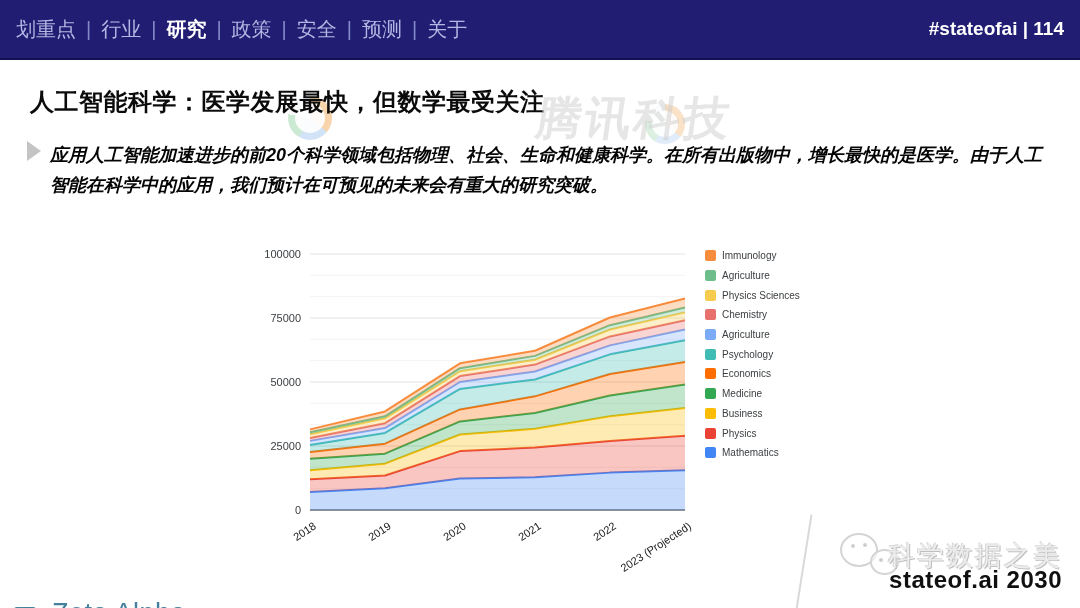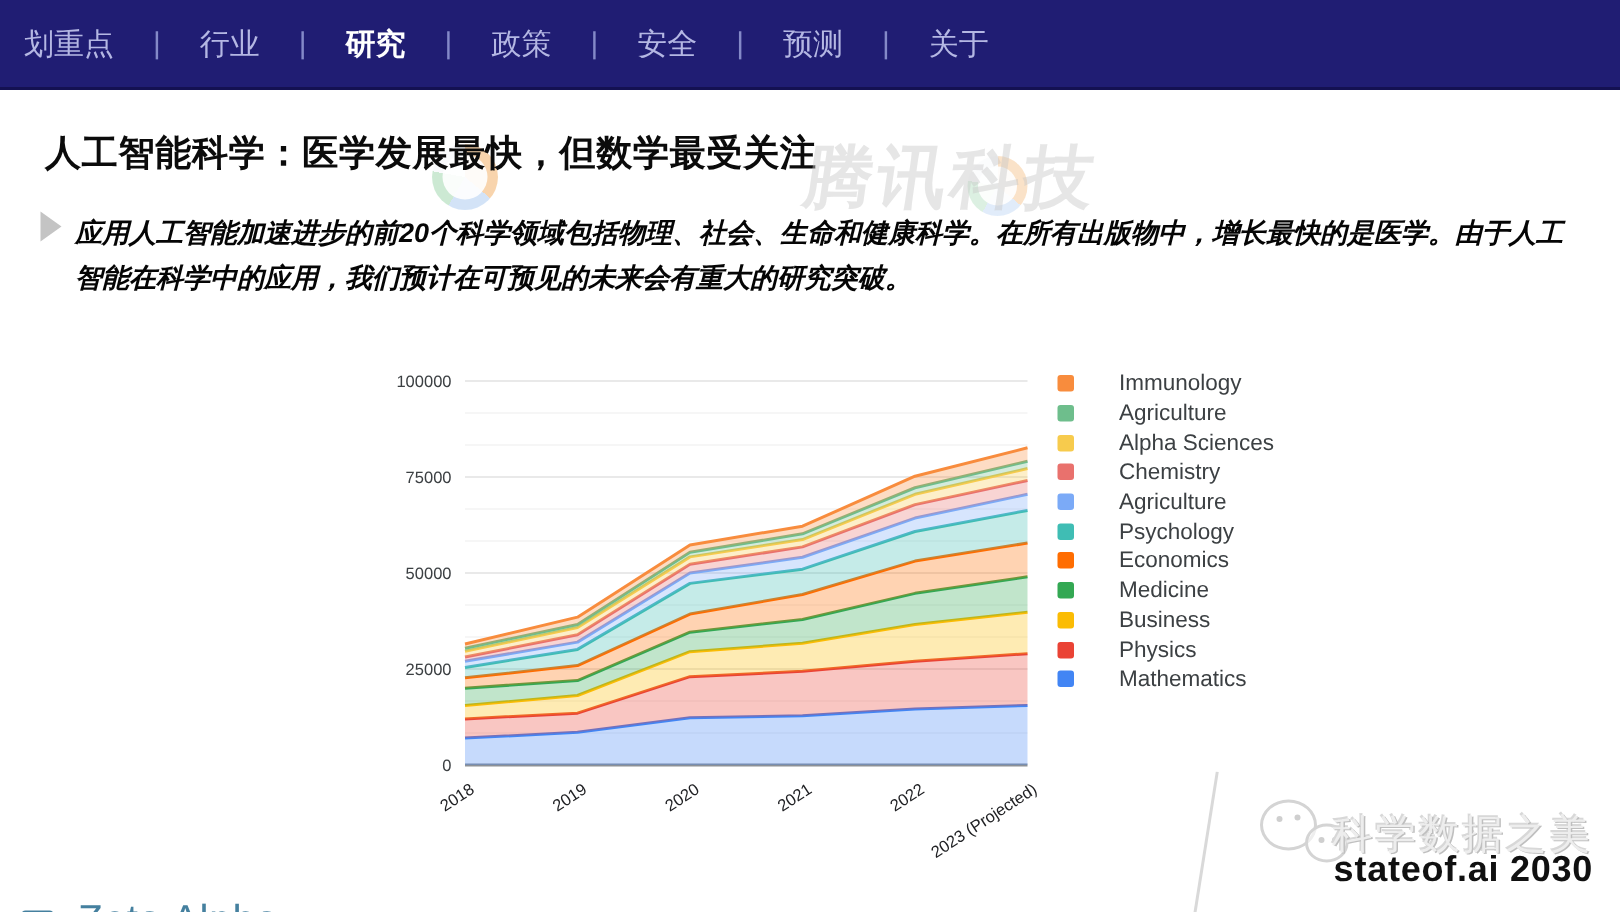--- a/index.html
+++ b/index.html
@@ -6,21 +6,21 @@
   body{
     width:1080px;height:608px;position:relative;overflow:hidden;background:#ffffff;
     font-family:"Liberation Sans","DejaVu Sans",sans-serif;
   }
   
   .topbar{
     position:absolute;left:0;top:0;width:1080px;height:60px;background:#201d73;
     border-bottom:2px solid #141152;display:flex;align-items:center;justify-content:space-between;
     box-sizing:border-box;padding:0 16px;
   }
-  .nav{display:flex;align-items:center;gap:26px;font-size:20px;color:#b4b7e3;}
+  .nav{display:flex;align-items:center;gap:10px;font-size:20px;color:#b4b7e3;}
   .nav .nav-item{cursor:pointer;color:#b4b7e3;font-weight:500;}
   .nav .nav-item.active{color:#ffffff;font-weight:700;}
   .nav .sep{color:#8489c8;font-weight:400;}
   .topbar-right{color:#ffffff;font-weight:700;font-size:19px;}
   
   .page-title{
     position:absolute;left:30px;top:86px;font-size:24px;font-weight:800;color:#0b0b0b;
     letter-spacing:0.5px;z-index:2;
   }
   .bullet-tri{
@@ -40,21 +40,21 @@
     background:conic-gradient(#f0a24b 0 130deg,#9fc3ef 130deg 210deg,#8fd0a0 210deg 280deg,#f3f6fa 280deg 360deg);
   }
   .wm-circle::after{content:"";position:absolute;inset:7px;border-radius:50%;background:rgba(255,255,255,.92);}
   .wm-circle.c1{left:288px;top:96px;width:44px;height:44px;}
   .wm-circle.c2{left:645px;top:104px;width:40px;height:40px;opacity:.3;}
   
   #chart-svg{position:absolute;left:0;top:0;width:1080px;height:608px;}
   .legend{position:absolute;left:705px;top:246px;z-index:2;}
   .legend-row{display:flex;align-items:center;height:19.7px;}
   .legend-swatch{width:11px;height:11px;border-radius:2px;margin-right:6px;flex:0 0 auto;}
-  .legend-label{font-size:15px;color:#3c4043;white-space:nowrap;margin-left:24px;}
+  .legend-label{font-size:10px;color:#3c4043;white-space:nowrap;}
   
   .zeta{position:absolute;left:14px;top:598px;display:flex;align-items:flex-end;gap:16px;color:#45809f;}
   .zeta-box{
     width:22px;height:22px;border:2px solid #45809f;border-radius:3px;box-sizing:border-box;
     font-size:12px;line-height:18px;text-align:center;font-style:italic;
   }
   .zeta-name{font-size:27px;letter-spacing:0.5px;}
   .stateofai{
     position:absolute;right:18px;top:566px;font-size:24px;font-weight:800;color:#101010;
     letter-spacing:0.5px;z-index:2;
@@ -86,20 +86,21 @@
       <span class="nav-item active">研究</span>
       <span class="sep">|</span>
       <span class="nav-item">政策</span>
       <span class="sep">|</span>
       <span class="nav-item">安全</span>
       <span class="sep">|</span>
       <span class="nav-item">预测</span>
       <span class="sep">|</span>
       <span class="nav-item">关于</span>
     </div>
+  <div class="topbar-right">#stateofai | 114</div>
 </div>
 
 <div class="wm-circle c1"></div>
 <div class="wm-circle c2"></div>
 <div class="wm-top-text">腾讯科技</div>
 
 <div class="page-title">人工智能科学：医学发展最快，但数学最受关注</div>
 <div class="bullet-tri"></div>
 <div class="body-text">应用人工智能加速进步的前20个科学领域包括物理、社会、生命和健康科学。在所有出版物中，增长最快的是医学。由于人工智能在科学中的应用，我们预计在可预见的未来会有重大的研究突破。</div>
 
@@ -155,21 +156,21 @@
     <div class="legend-row">
       <div class="legend-swatch" style="background: rgb(248, 140, 61);"></div>
       <div class="legend-label">Immunology</div>
     </div>
     <div class="legend-row">
       <div class="legend-swatch" style="background: rgb(110, 190, 140);"></div>
       <div class="legend-label">Agriculture</div>
     </div>
     <div class="legend-row">
       <div class="legend-swatch" style="background: rgb(247, 203, 77);"></div>
-      <div class="legend-label">Alpha Sciences</div>
+      <div class="legend-label">Physics Sciences</div>
     </div>
     <div class="legend-row">
       <div class="legend-swatch" style="background: rgb(233, 113, 109);"></div>
       <div class="legend-label">Chemistry</div>
     </div>
     <div class="legend-row">
       <div class="legend-swatch" style="background: rgb(123, 170, 247);"></div>
       <div class="legend-label">Agriculture</div>
     </div>
     <div class="legend-row">

